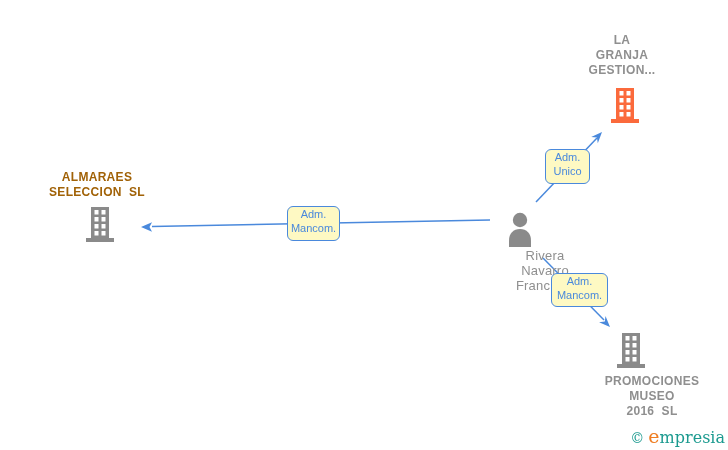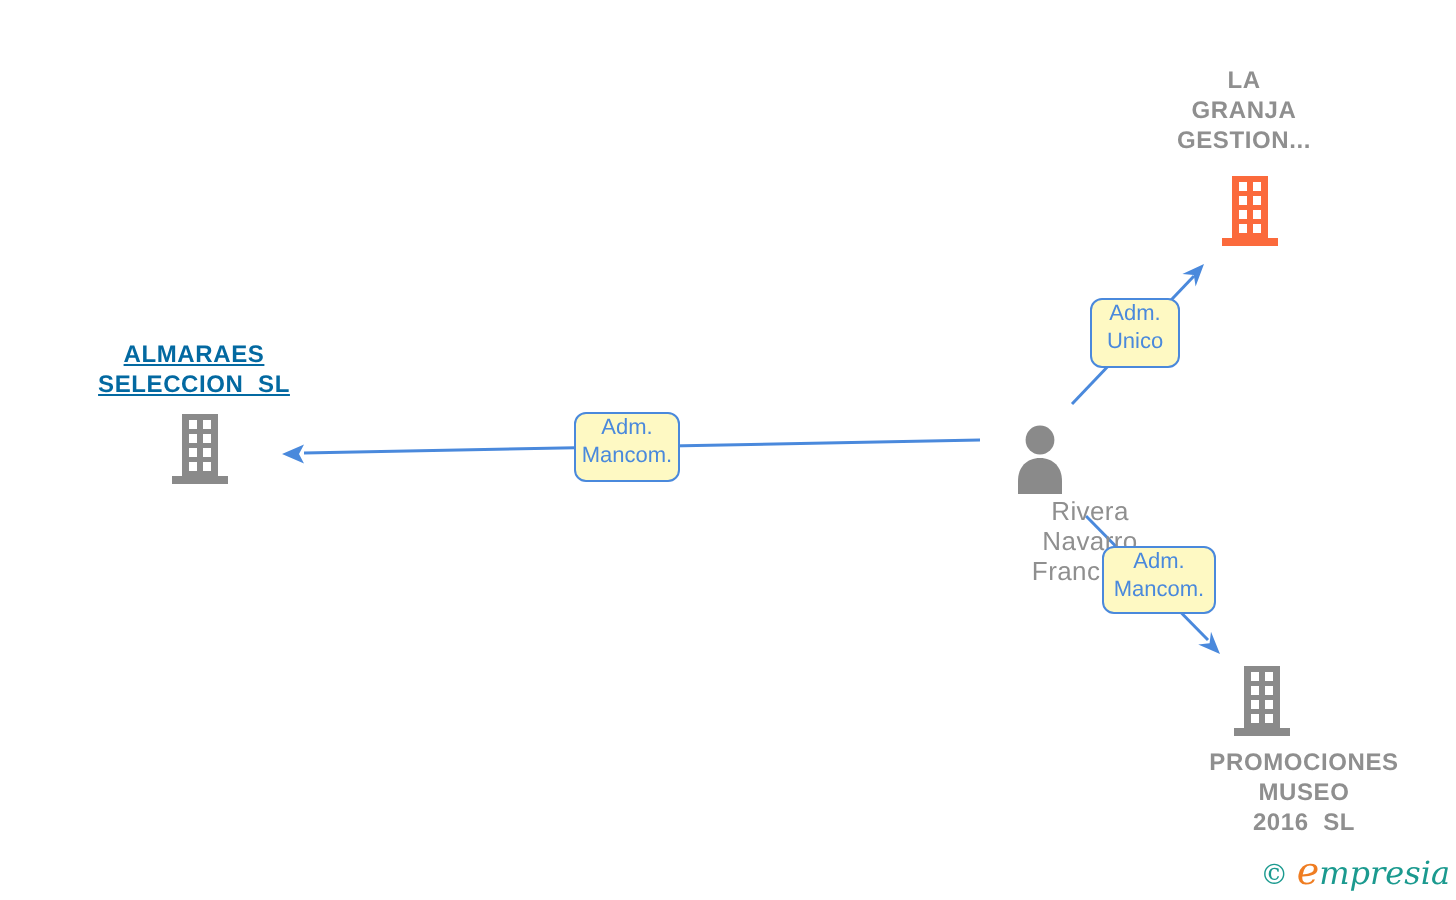--- a/index.html
+++ b/index.html
@@ -66,21 +66,20 @@
     z-index: 4;
     font-size: 15px;
     line-height: 18px;
   }
   .watermark .wm-copyright {
     font-family: "DejaVu Serif", serif;
     font-size: 14px;
   }
   .watermark .wm-brand {
     font-family: "DejaVu Serif", serif;
-    font-style: italic;
     font-size: 16px;
   }
   .watermark .wm-brand-initial {
     font-size: 19px;
   }
 </style>
 </head>
 <body>
 
 <div class="canvas">
@@ -108,21 +107,21 @@
       <rect x="17.5" y="3" width="4" height="4.5" fill="#ffffff"></rect>
       <rect x="10.5" y="10" width="4" height="4.5" fill="#ffffff"></rect>
       <rect x="17.5" y="10" width="4" height="4.5" fill="#ffffff"></rect>
       <rect x="10.5" y="17" width="4" height="4.5" fill="#ffffff"></rect>
       <rect x="17.5" y="17" width="4" height="4.5" fill="#ffffff"></rect>
       <rect x="10.5" y="24" width="4" height="4.5" fill="#ffffff"></rect>
       <rect x="17.5" y="24" width="4" height="4.5" fill="#ffffff"></rect>
     </svg>
   </span>
 
-  <div class="node-label" style="left: 97px; top: 170px; color: #0369a1; text-decoration: underline;">ALMARAES
+  <div class="node-label" style="left: 97px; top: 170px; color: #a16207;">ALMARAES
 SELECCION&nbsp;&nbsp;SL</div>
   <span class="node-icon" style="left: 84px; top: 207px; color: rgb(138, 138, 138);">
     <svg width="32" height="35" viewBox="0 0 32 35">
       <rect x="7" y="0" width="18" height="31" fill="currentColor"></rect>
       <rect x="2" y="31" width="28" height="4" fill="currentColor"></rect>
       <rect x="10.5" y="3" width="4" height="4.5" fill="#ffffff"></rect>
       <rect x="17.5" y="3" width="4" height="4.5" fill="#ffffff"></rect>
       <rect x="10.5" y="10" width="4" height="4.5" fill="#ffffff"></rect>
       <rect x="17.5" y="10" width="4" height="4.5" fill="#ffffff"></rect>
       <rect x="10.5" y="17" width="4" height="4.5" fill="#ffffff"></rect>

